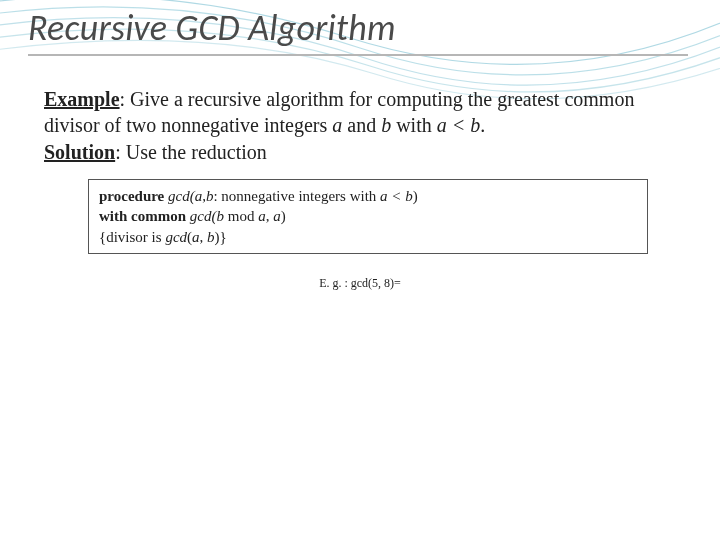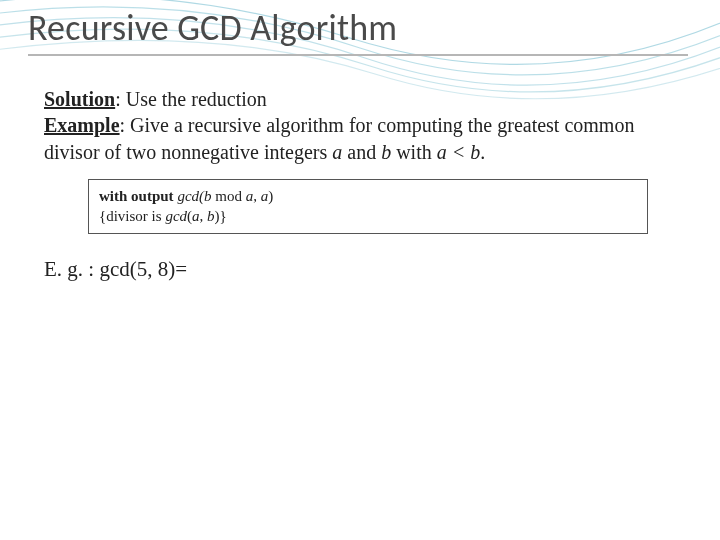--- a/index.html
+++ b/index.html
@@ -16,20 +16,21 @@
     position: absolute;
     top: 0; left: 0;
     width: 720px; height: 120px;
     pointer-events: none;
     z-index: 0;
   }
   .title-wrap {
     position: relative;
     padding: 6px 28px 12px 28px;
     z-index: 1;
+    font-style: italic;
   }
   .title {
     font-family: "Segoe UI", Corbel, Calibri, Arial, sans-serif;
     font-size: 36px;
     font-weight: 400;
     color: #4a4a4a;
     letter-spacing: 0.2px;
   }
   .title-underline {
     height: 2px;
@@ -55,21 +56,22 @@
     border: 1px solid #555;
     margin: 14px 0 0 44px;
     padding: 6px 10px 6px 10px;
     width: 560px;
     font-size: 15px;
     line-height: 1.35;
   }
   .codebox .bold { font-weight: bold; }
   .eg {
     margin: 22px 0 0 0;
-    font-size: 21px;
+    font-size: 12px;
+    text-align: center;
   }
 </style>
 </head>
 <body>
 
 <svg class="wave-layer" viewBox="0 0 720 120" preserveAspectRatio="none">
   <path d="M -60 10 Q 140 -28 350 38 T 760 5" fill="none" stroke="#8ec9d8" stroke-width="1.2" opacity="0.7"></path>
   <path d="M -60 22 Q 160 -18 360 48 T 760 18" fill="none" stroke="#8ec9d8" stroke-width="1.2" opacity="0.6"></path>
   <path d="M -60 34 Q 170 -8 365 58 T 760 30" fill="none" stroke="#8ec9d8" stroke-width="1.2" opacity="0.55"></path>
   <path d="M -60 46 Q 180 4 370 66 T 760 42" fill="none" stroke="#8ec9d8" stroke-width="1.2" opacity="0.5"></path>
@@ -77,32 +79,35 @@
 </svg>
 
 <div class="title-wrap">
   <div class="title">Recursive GCD Algorithm</div>
   <div class="title-underline"></div>
 </div>
 
 <div class="body">
 
   <p>
-    <span class="label">Solution</span><span>: Use the reduction</span>
+    <span class="label">Example</span><span>: Give a recursive algorithm for computing the greatest common divisor of two nonnegative integers </span><span class="ital">a</span><span> and </span><span class="ital">b</span><span> with </span><span class="ital">a &lt; b</span><span>.</span>
   </p>
 
   <p>
-    <span class="label">Example</span><span>: Give a recursive algorithm for computing the greatest common divisor of two nonnegative integers </span><span class="ital">a</span><span> and </span><span class="ital">b</span><span> with </span><span class="ital">a &lt; b</span><span>.</span>
+    <span class="label">Solution</span><span>: Use the reduction</span>
   </p>
 
 
 
   <div class="codebox">
     <div>
-      <span class="bold">with </span><span class="bold">output </span><span class="ital"> gcd(</span><span class="ital">b</span><span> mod </span><span class="ital">a</span><span>, </span><span class="ital">a</span><span>)</span>
+      <span class="bold">procedure</span><span class="ital"> gcd(</span><span class="ital">a</span><span>,</span><span class="ital">b</span><span>: nonnegative integers  with </span><span class="ital">a &lt; b</span><span>)</span>
+    </div>
+    <div>
+      <span class="bold">with </span><span class="bold">common </span><span class="ital"> gcd(</span><span class="ital">b</span><span> mod </span><span class="ital">a</span><span>, </span><span class="ital">a</span><span>)</span>
     </div>
     <div>
       <span>{divisor is </span><span class="ital">gcd</span><span>(</span><span class="ital">a</span><span>, </span><span class="ital">b</span><span>)}</span>
     </div>
   </div>
 
   <p class="eg">E. g. : gcd(5, 8)=</p>
 
 </div>
 

